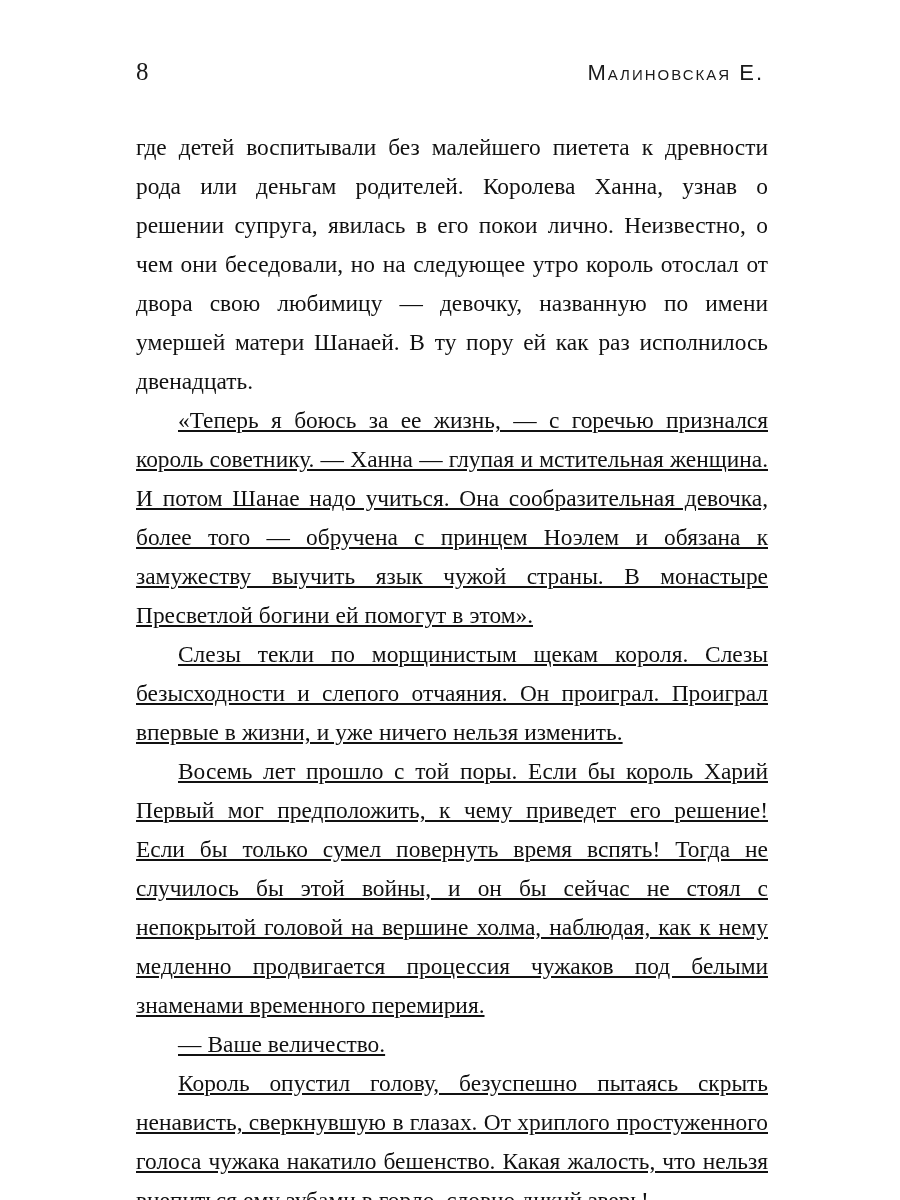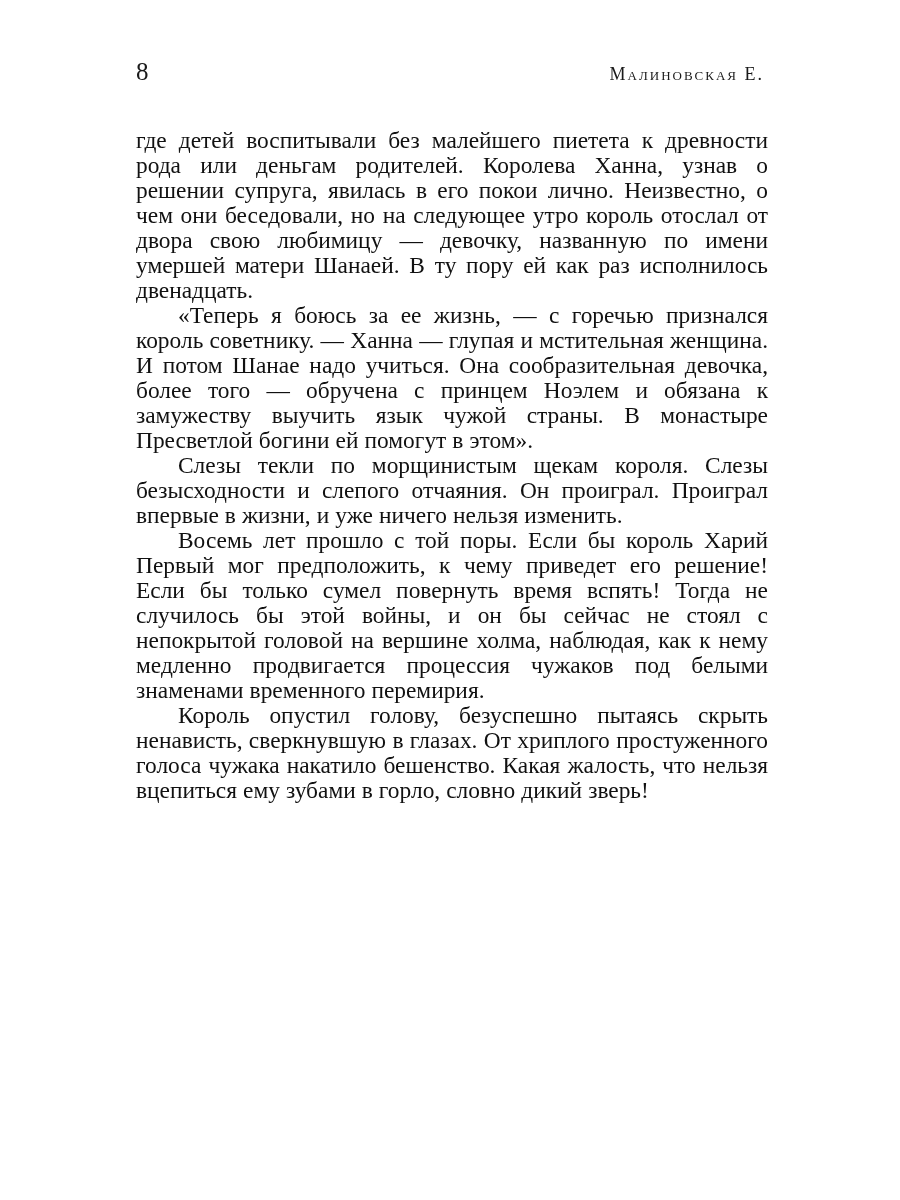--- a/index.html
+++ b/index.html
@@ -32,61 +32,63 @@
     align-items: baseline;
     justify-content: space-between;
   }
   .folio {
     font-family: "Liberation Serif", "DejaVu Serif", serif;
     font-size: 25px;
     color: #1a1a1a;
     letter-spacing: 0.5px;
   }
   .running-title {
-    font-family: Liberation Serif, serif;
-    font-size: 18px;
+    font-family: Liberation Sans, sans-serif;
+    font-size: 22px;
     color: #1a1a1a;
     letter-spacing: 2.0px;
     font-variant: small-caps;
     text-transform: none;
   }
   .body-text {
     position: absolute;
     top: 128px;
     left: 136px;
     width: 632px;
   }
   .body-text p {
     margin: 0;
     font-size: 23.4px;
-    line-height: 25px;
+    line-height: 39px;
     text-align: justify;
     text-justify: inter-word;
     color: #111111;
     hyphens: manual;
     word-spacing: 0.2px;
   }
   .body-text p.indent {
     text-indent: 42px;
+    text-decoration: underline;
   }
   .body-text p.noindent {
     text-indent: 0;
   }
 </style>
 </head>
 <body>
 
 <div class="page">
 
   <div class="page-header">
     <span class="folio">8</span>
     <span class="running-title">Малиновская Е.</span>
   </div>
 
   <div class="body-text">
     <p class="noindent">где детей воспитывали без малейшего пиетета к древности рода или деньгам родителей. Королева Ханна, узнав о решении супруга, явилась в его покои лично. Неизвестно, о чем они беседовали, но на следующее утро король отослал от двора свою любимицу — девочку, названную по имени умершей матери Шанаей. В ту пору ей как раз исполнилось двенадцать.</p>
     <p class="indent">«Теперь я боюсь за ее жизнь, — с горечью признался король советнику. — Ханна — глупая и мстительная женщина. И потом Шанае надо учиться. Она сообразительная девочка, более того — обручена с принцем Ноэлем и обязана к замужеству выучить язык чужой страны. В монастыре Пресветлой богини ей помогут в этом».</p>
     <p class="indent">Слезы текли по морщинистым щекам короля. Слезы безысходности и слепого отчаяния. Он проиграл. Проиграл впервые в жизни, и уже ничего нельзя изменить.</p>
     <p class="indent">Восемь лет прошло с той поры. Если бы король Харий Первый мог предположить, к чему приведет его решение! Если бы только сумел повернуть время вспять! Тогда не случилось бы этой войны, и он бы сейчас не стоял с непокрытой головой на вершине холма, наблюдая, как к нему медленно продвигается процессия чужаков под белыми знаменами временного перемирия.</p>
+    <p class="indent">— Ваше величество.</p>
     <p class="indent">Король опустил голову, безуспешно пытаясь скрыть ненависть, сверкнувшую в глазах. От хриплого простуженного голоса чужака накатило бешенство. Какая жалость, что нельзя вцепиться ему зубами в горло, словно дикий зверь!</p>
   </div>
 
 </div>
 
 </body></html>

